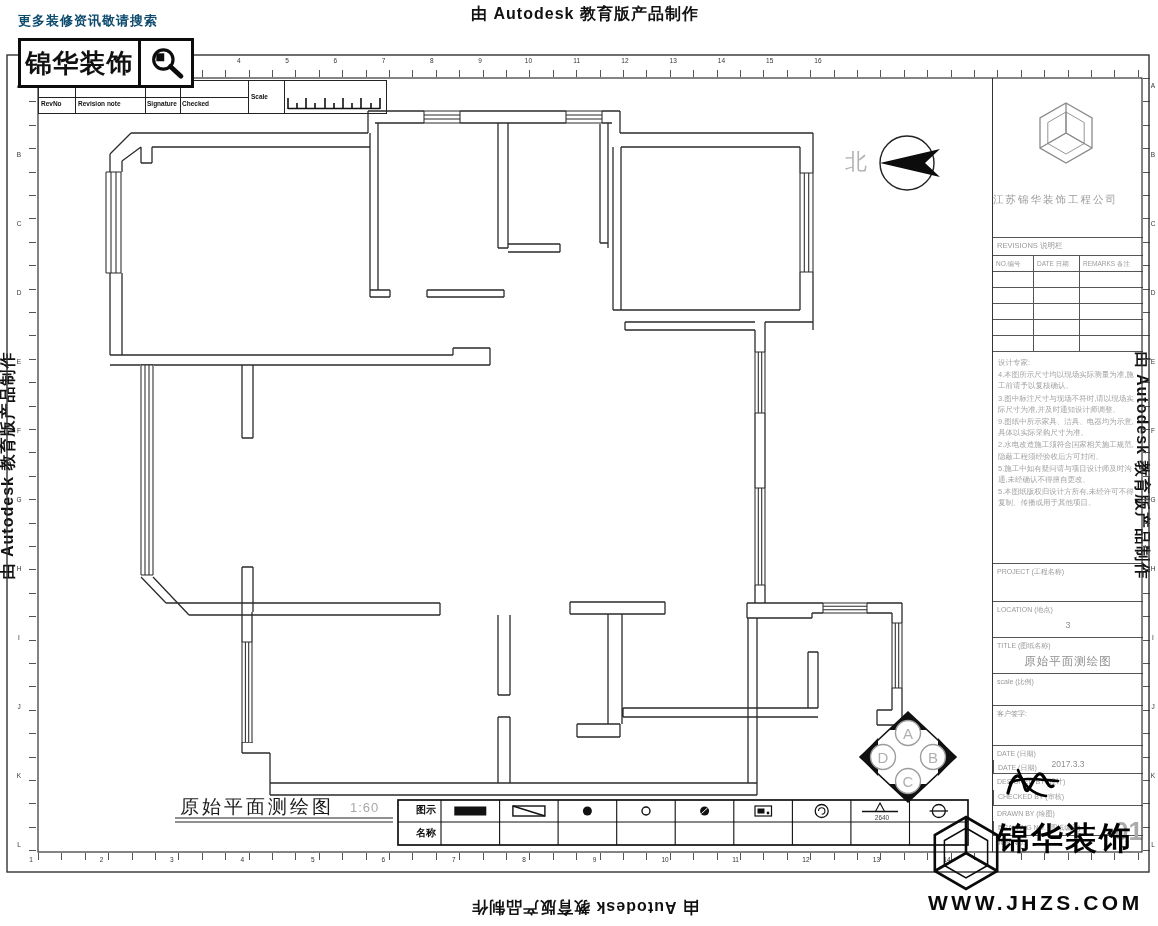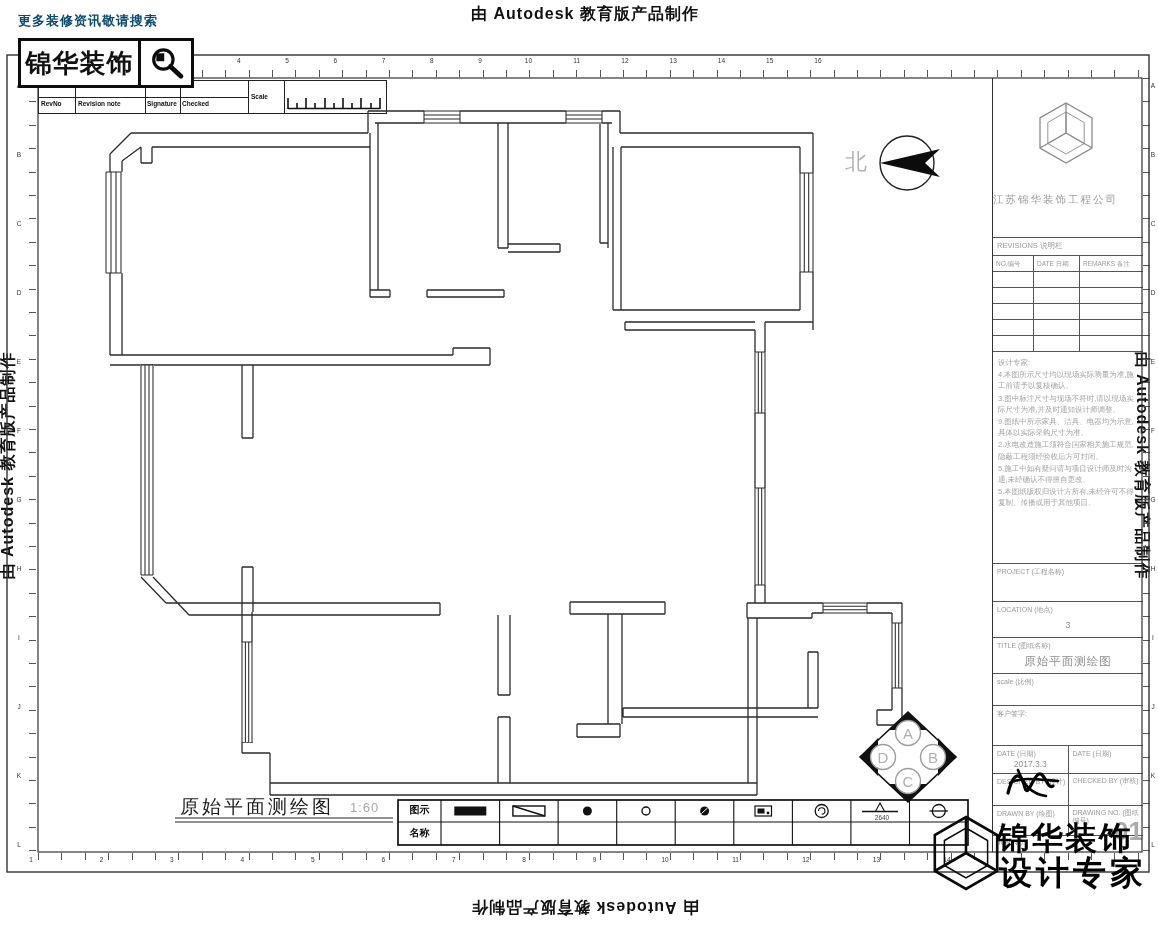--- a/index.html
+++ b/index.html
@@ -22,28 +22,28 @@
   .rulrow{display:flex;justify-content:space-between;z-index:1;}
   .rulrow span{font-size:6.5px;color:#333;width:16px;text-align:center;}
   .rulcol{display:flex;flex-direction:column;justify-content:space-between;align-items:center;z-index:1;}
   .rulcol span{font-size:6.5px;color:#333;}
   .plan-title{font-size:19px;letter-spacing:3px;color:#1a1a1a;white-space:nowrap;z-index:2;}
   .plan-scale{font-size:13px;color:#a8a8a8;letter-spacing:1px;z-index:2;}
   .north-label{font-size:22px;color:#b3b3b3;z-index:2;}
   .lgname-row{left:441px;top:823px;width:527px;height:20px;display:flex;z-index:2;}
   .lgname-row div{width:58.55px;text-align:center;font-size:9.5px;font-weight:600;color:#0d0d0d;
                   line-height:20px;white-space:nowrap;overflow:hidden;}
-  .lglabel{width:43px;text-align:center;font-size:10px;font-weight:600;color:#0d0d0d;z-index:2;}
+  .lglabel{width:56px;text-align:center;font-size:10px;font-weight:600;color:#0d0d0d;z-index:2;}
   
   #tblock{left:992px;top:78px;width:150px;height:774px;border-left:1.2px solid #333;z-index:2;
           font-size:7.5px;color:#9a9a9a;}
   #tblock .sec{position:relative;border-bottom:1px solid #555;box-sizing:border-box;}
   #tblock .lab{position:absolute;left:4px;top:3px;font-size:7px;color:#9a9a9a;white-space:nowrap;}
   #tblock .val{position:absolute;left:0;right:0;text-align:center;color:#8f8f8f;}
-  .cols2{display:flex;height:100%;}
+  .cols2{display:flex;height:100%;flex-direction:column;}
   .cols2>div{position:relative;flex:1;box-sizing:border-box;}
   .cols2>div+div{border-left:1px solid #555;}
   .revhdr{display:flex;height:100%;}
   .revhdr>div{box-sizing:border-box;font-size:6.5px;color:#9a9a9a;padding:4px 2px 0 3px;white-space:nowrap;overflow:hidden;}
   .revhdr>div+div{border-left:1px solid #555;}
   .emptyrow{height:15px;border-bottom:1px solid #555;position:relative;}
   .emptyrow i{position:absolute;top:0;bottom:0;border-left:1px solid #555;}
   #notes{padding:5px 4px 0 5px;font-size:7.5px;line-height:11.2px;color:#a3a3a3;}
   #notes div{margin-bottom:1px;}
   .company{position:absolute;left:0;right:0;top:115px;font-size:10.5px;
@@ -433,15 +433,15 @@
       </div>
     </div>
     <div class="sec" style="height:18px;border-bottom:none;">
       <div class="lab">JOB NO.</div>
     </div>
   </div>
 
   <div class="abs dwgno">01</div>
 
   <div class="abs fbrand1">锦华装饰</div>
-  <div class="abs fbrand2">设计专家</div>
+  <div class="abs fsite">WWW.JHZS.COM</div>
 
 </div>
 
 </body></html>

